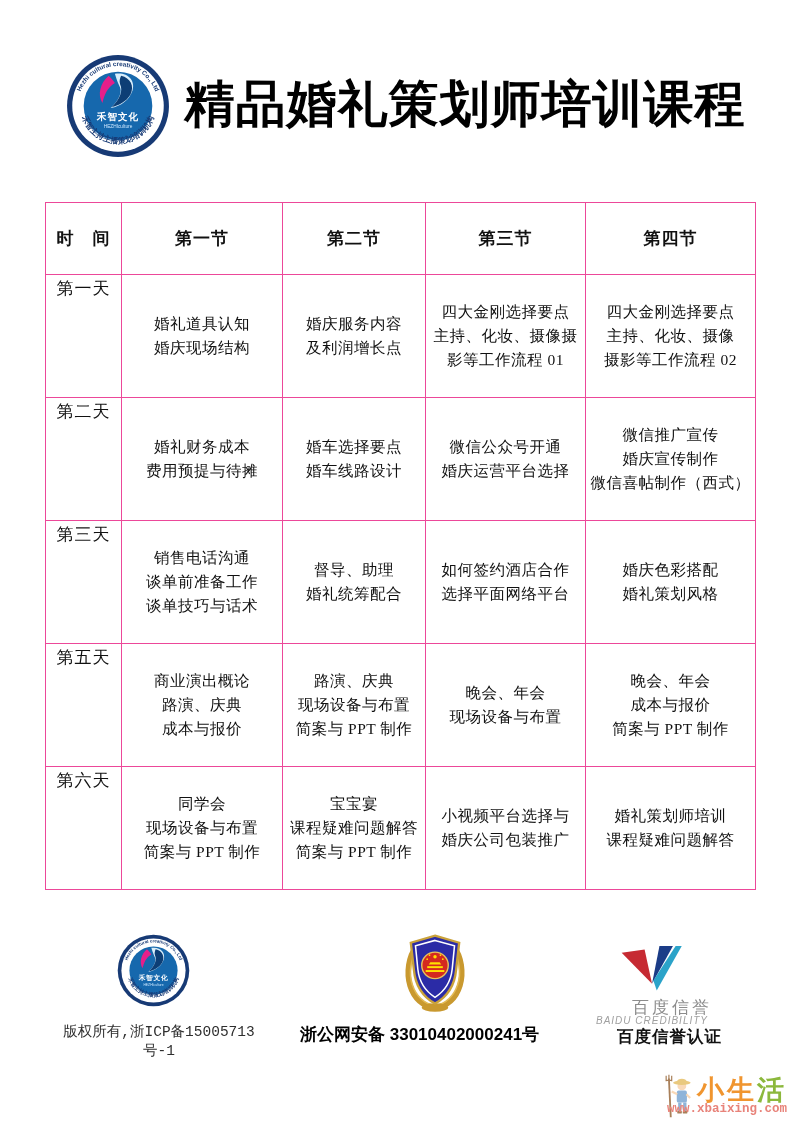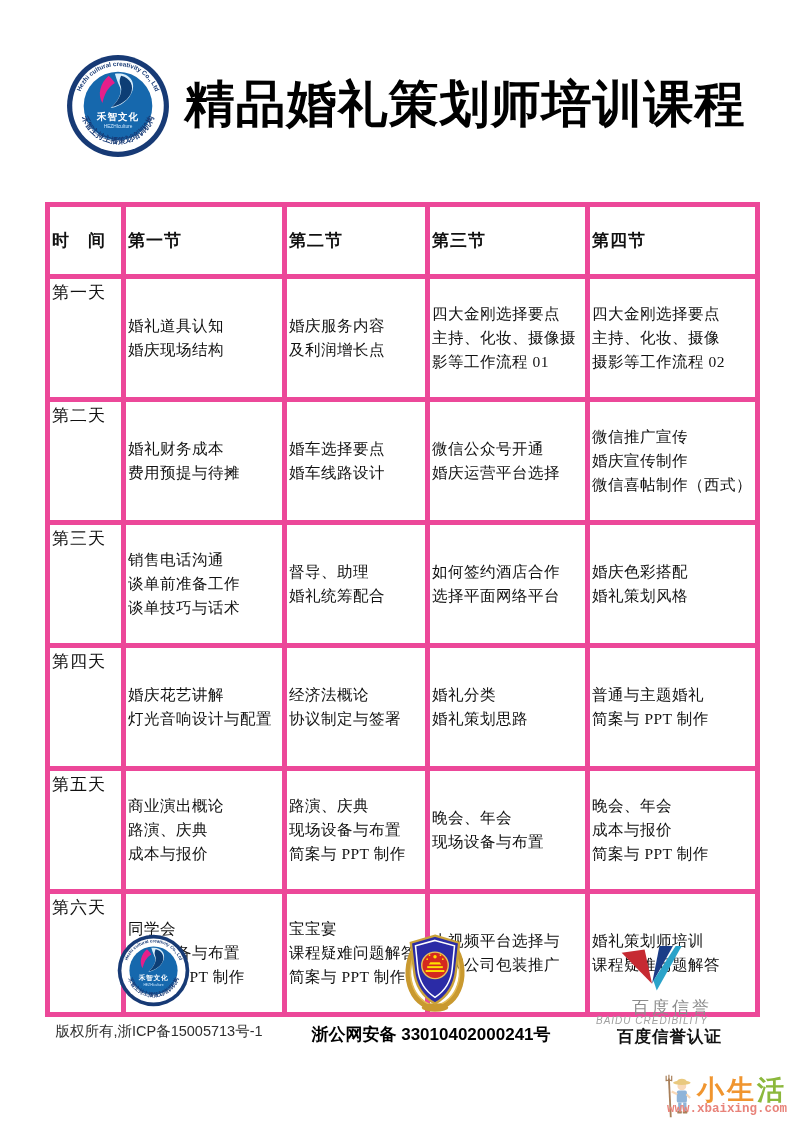--- a/index.html
+++ b/index.html
@@ -27,41 +27,41 @@
   table.schedule {
     position: absolute; left: 45px; top: 202px; width: 710px;
     border-collapse: collapse; table-layout: fixed;
   }
   table.schedule col.c0 { width: 76px; }
   table.schedule col.c1 { width: 161px; }
   table.schedule col.c2 { width: 143px; }
   table.schedule col.c3 { width: 160px; }
   table.schedule col.c4 { width: 170px; }
   table.schedule th, table.schedule td {
-    border: 5px solid #ec4899; text-align: left; padding: 2px;
+    border: 1px solid #ec4899; text-align: center; padding: 2px;
   }
   table.schedule thead tr { height: 72px; }
   table.schedule tbody tr { height: 123px; }
   .hdr-cell { font-size: 17px; font-weight: 600; letter-spacing: 1px; }
   .day-cell { vertical-align: top; padding-top: 24px; font-size: 17px; font-weight: normal; letter-spacing: 1px; }
   .course-cell {
     vertical-align: middle; font-size: 15.5px; line-height: 24px;
     white-space: pre-line; letter-spacing: 0.5px;
   }
 
   
   .footer-logo { position: absolute; left: 117px; top: 934px; width: 73px; height: 73px; }
   .copyright-text {
     position: absolute; left: 50px; top: 1022px; width: 218px; text-align: center;
-    font-family: Liberation Sans, sans-serif;
+    font-family: Liberation Mono, monospace;
     font-size: 14.5px; color: #2e2e2e;
   }
   .police-badge { position: absolute; left: 396px; top: 929px; width: 78px; height: 86px; }
   .police-text {
-    position: absolute; left: 300px; top: 1023px; width: 262px; text-align: center;
+    position: absolute; left: 300px; top: 1023px; width: 262px; text-align: left;
     font-family: "Liberation Sans", "DejaVu Sans", sans-serif;
     font-size: 17px; font-weight: bold; color: #000;
   }
   .baidu-logo { position: absolute; left: 616px; top: 942px; width: 68px; height: 54px; }
   .baidu-name {
     position: absolute; left: 592px; top: 996px; width: 120px; text-align: right;
     font-family: "Liberation Sans", "DejaVu Sans", sans-serif;
     font-size: 17px; color: #8c8c8c; letter-spacing: 3px;
   }
   .baidu-name-en {
@@ -166,31 +166,20 @@
         <td class="day-cell">第三天</td>
         <td class="course-cell">销售电话沟通
 谈单前准备工作
 谈单技巧与话术</td>
         <td class="course-cell">督导、助理
 婚礼统筹配合</td>
         <td class="course-cell">如何签约酒店合作
 选择平面网络平台</td>
         <td class="course-cell">婚庆色彩搭配
 婚礼策划风格</td>
-      </tr>
-      <tr>
-        <td class="day-cell">第四天</td>
-        <td class="course-cell">婚庆花艺讲解
-灯光音响设计与配置</td>
-        <td class="course-cell">经济法概论
-协议制定与签署</td>
-        <td class="course-cell">婚礼分类
-婚礼策划思路</td>
-        <td class="course-cell">普通与主题婚礼
-简案与 PPT 制作</td>
       </tr>
       <tr>
         <td class="day-cell">第五天</td>
         <td class="course-cell">商业演出概论
 路演、庆典
 成本与报价</td>
         <td class="course-cell">路演、庆典
 现场设备与布置
 简案与 PPT 制作</td>
         <td class="course-cell">晚会、年会

